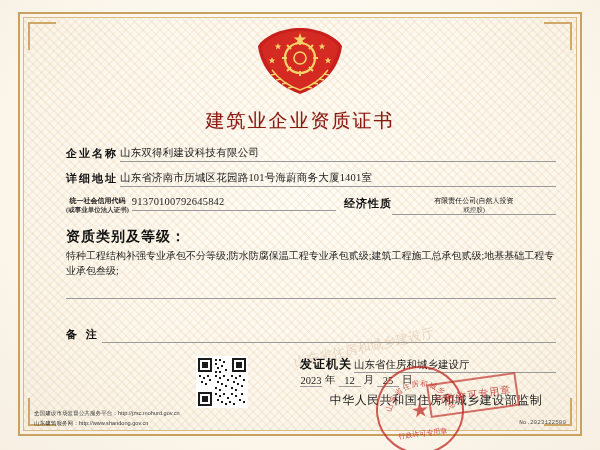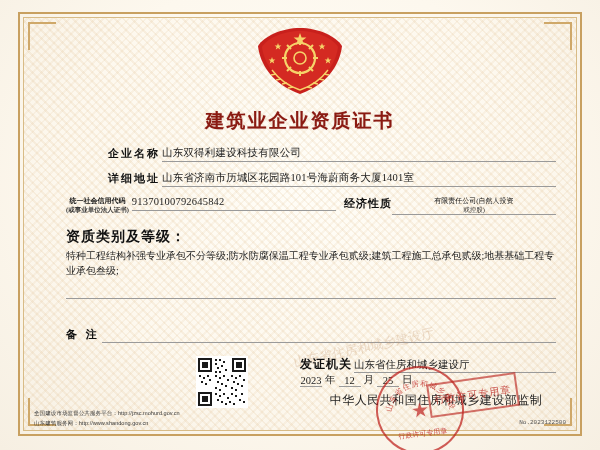--- a/index.html
+++ b/index.html
@@ -45,31 +45,31 @@
     position:absolute;left:50%;top:24px;transform:translateX(-50%);
     width:104px;height:74px;
   }
   .emblem svg{display:block;}
 
   .cert-title{
     position:absolute;left:0;right:0;top:108px;
     text-align:center;
     font-size:19px;letter-spacing:2px;color:#8a1a12;
     font-family:"Liberation Serif", serif;
-    font-weight:bold;
+    font-weight:normal;
     text-shadow:0 0 1px rgba(138,26,18,.35);
   }
 
   .body{
     position:absolute;left:66px;right:44px;top:146px;
     font-size:10.5px;color:#2a2a2a;
     font-family:"Liberation Serif", serif;
   }
   .row{
-    display:flex;align-items:flex-start;margin-bottom:9px;margin-left:42px;
+    display:flex;align-items:flex-start;margin-bottom:9px;
   }
   .lbl{
     flex:0 0 auto;white-space:nowrap;font-weight:bold;
     font-size:11px;letter-spacing:2px;color:#111;
   }
   .val{
     flex:1 1 auto;margin-left:2px;
     border-bottom:1px solid #9a9a9a;
     padding-bottom:1px;min-height:13px;
     font-size:10.5px;color:#1d1d1d;letter-spacing:.2px;

